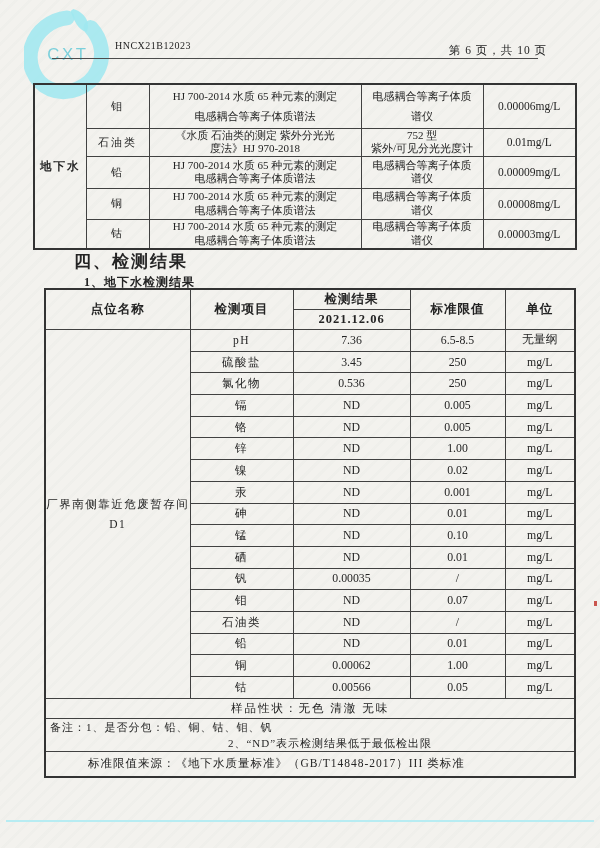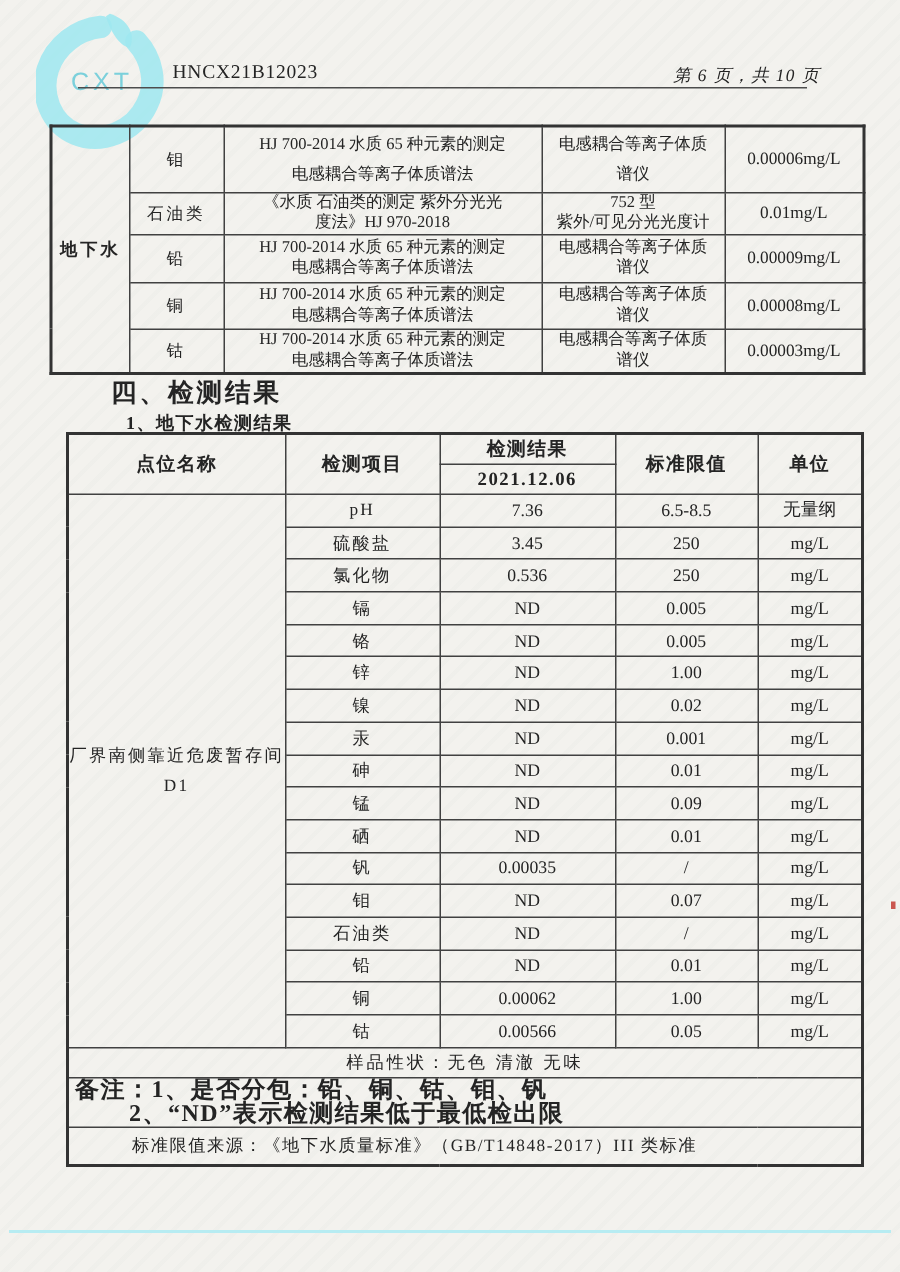--- a/index.html
+++ b/index.html
@@ -7,22 +7,22 @@
     width:600px;height:848px;position:relative;overflow:hidden;
     background:#f3f2ee;color:#242424;
     font-family:"Liberation Serif","DejaVu Serif",serif;
   }
   body::before{ 
     content:"";position:absolute;inset:0;pointer-events:none;
     background:repeating-linear-gradient(135deg,rgba(175,190,184,0.05) 0 3px,transparent 3px 10px);
   }
   
   .logo{position:absolute;left:24px;top:8px;width:88px;height:92px;}
-  .report-no{position:absolute;left:115px;top:40px;font-size:13px;letter-spacing:.5px;}
-  .page-info{position:absolute;right:53px;top:43px;font-size:11.5px;letter-spacing:1px;font-style:italic;}
+  .report-no{position:absolute;left:115px;top:40px;font-size:10px;letter-spacing:.5px;}
+  .page-info{position:absolute;right:53px;top:43px;font-size:11.5px;letter-spacing:1px;}
   .header-rule{position:absolute;left:52px;top:58px;width:486px;height:1px;background:#4c4c4c;}
   
   table{border-collapse:collapse;table-layout:fixed;}
   td,th{border:1px solid #414141;text-align:center;vertical-align:middle;padding:0;overflow:hidden;}
   
   .method-table{position:absolute;left:33px;top:83px;width:542px;border:2px solid #333;font-size:10.5px;}
   .method-table tr:nth-child(1){height:44px;}
   .method-table tr:nth-child(2){height:28px;}
   .method-table tr:nth-child(3){height:32px;}
   .method-table tr:nth-child(4){height:31px;}
@@ -35,22 +35,22 @@
   
   .section-title{position:absolute;left:74px;top:250px;font-size:17px;font-weight:bold;letter-spacing:2px;text-align:right;}
   .section-subtitle{position:absolute;left:84px;top:274px;font-size:12px;letter-spacing:1px;font-weight:bold;}
   
   .results-table{position:absolute;left:44px;top:288px;width:530px;border:2px solid #333;font-size:12px;}
   .results-table th{font-weight:bold;font-size:12.5px;letter-spacing:1px;height:19px;}
   .results-table td.data{height:20.7px;font-size:11.8px;}
   .results-table td.item{letter-spacing:1.5px;font-size:11.5px;}
   .site-cell{font-size:11.5px;letter-spacing:1.5px;line-height:20px;margin-left:44px;}
   .sample-char td{height:19px;font-size:11.5px;letter-spacing:2px;margin-top:32px;}
-  .notes td{height:32px;text-align:left;font-size:16px;letter-spacing:1px;line-height:16px;padding-left:4px;font-weight:bold;}
-  .notes .line2{padding-left:36px;}
+  .notes td{height:32px;text-align:left;font-size:11px;letter-spacing:1px;line-height:16px;padding-left:4px;}
+  .notes .line2{padding-left:36px;text-align:center;}
   .source td{height:24px;text-align:left;font-size:11.5px;letter-spacing:1px;padding-left:42px;border-bottom:2px solid #333;}
   
   .bottom-rule{position:absolute;left:6px;top:820px;width:588px;height:2px;background:#b7ecf2;}
   .red-speck{position:absolute;left:594px;top:601px;width:3px;height:5px;background:#c23b33;opacity:.85;}
 </style>
 </head>
 <body>
 
 <div class="logo">
   <svg viewBox="0 0 100 104" width="88" height="92">
@@ -214,21 +214,21 @@
       </tr>
       <tr>
         <td class="data item">砷</td>
         <td class="data">ND</td>
         <td class="data">0.01</td>
         <td class="data">mg/L</td>
       </tr>
       <tr>
         <td class="data item">锰</td>
         <td class="data">ND</td>
-        <td class="data">0.09</td>
+        <td class="data">0.10</td>
         <td class="data">mg/L</td>
       </tr>
       <tr>
         <td class="data item">硒</td>
         <td class="data">ND</td>
         <td class="data">0.01</td>
         <td class="data">mg/L</td>
       </tr>
       <tr>
         <td class="data item">钒</td>

